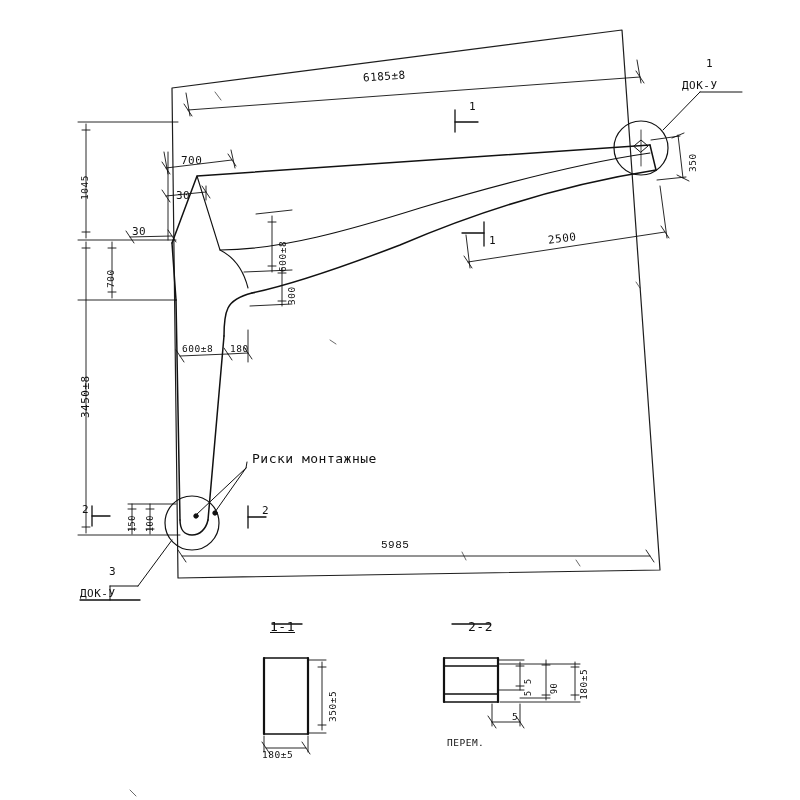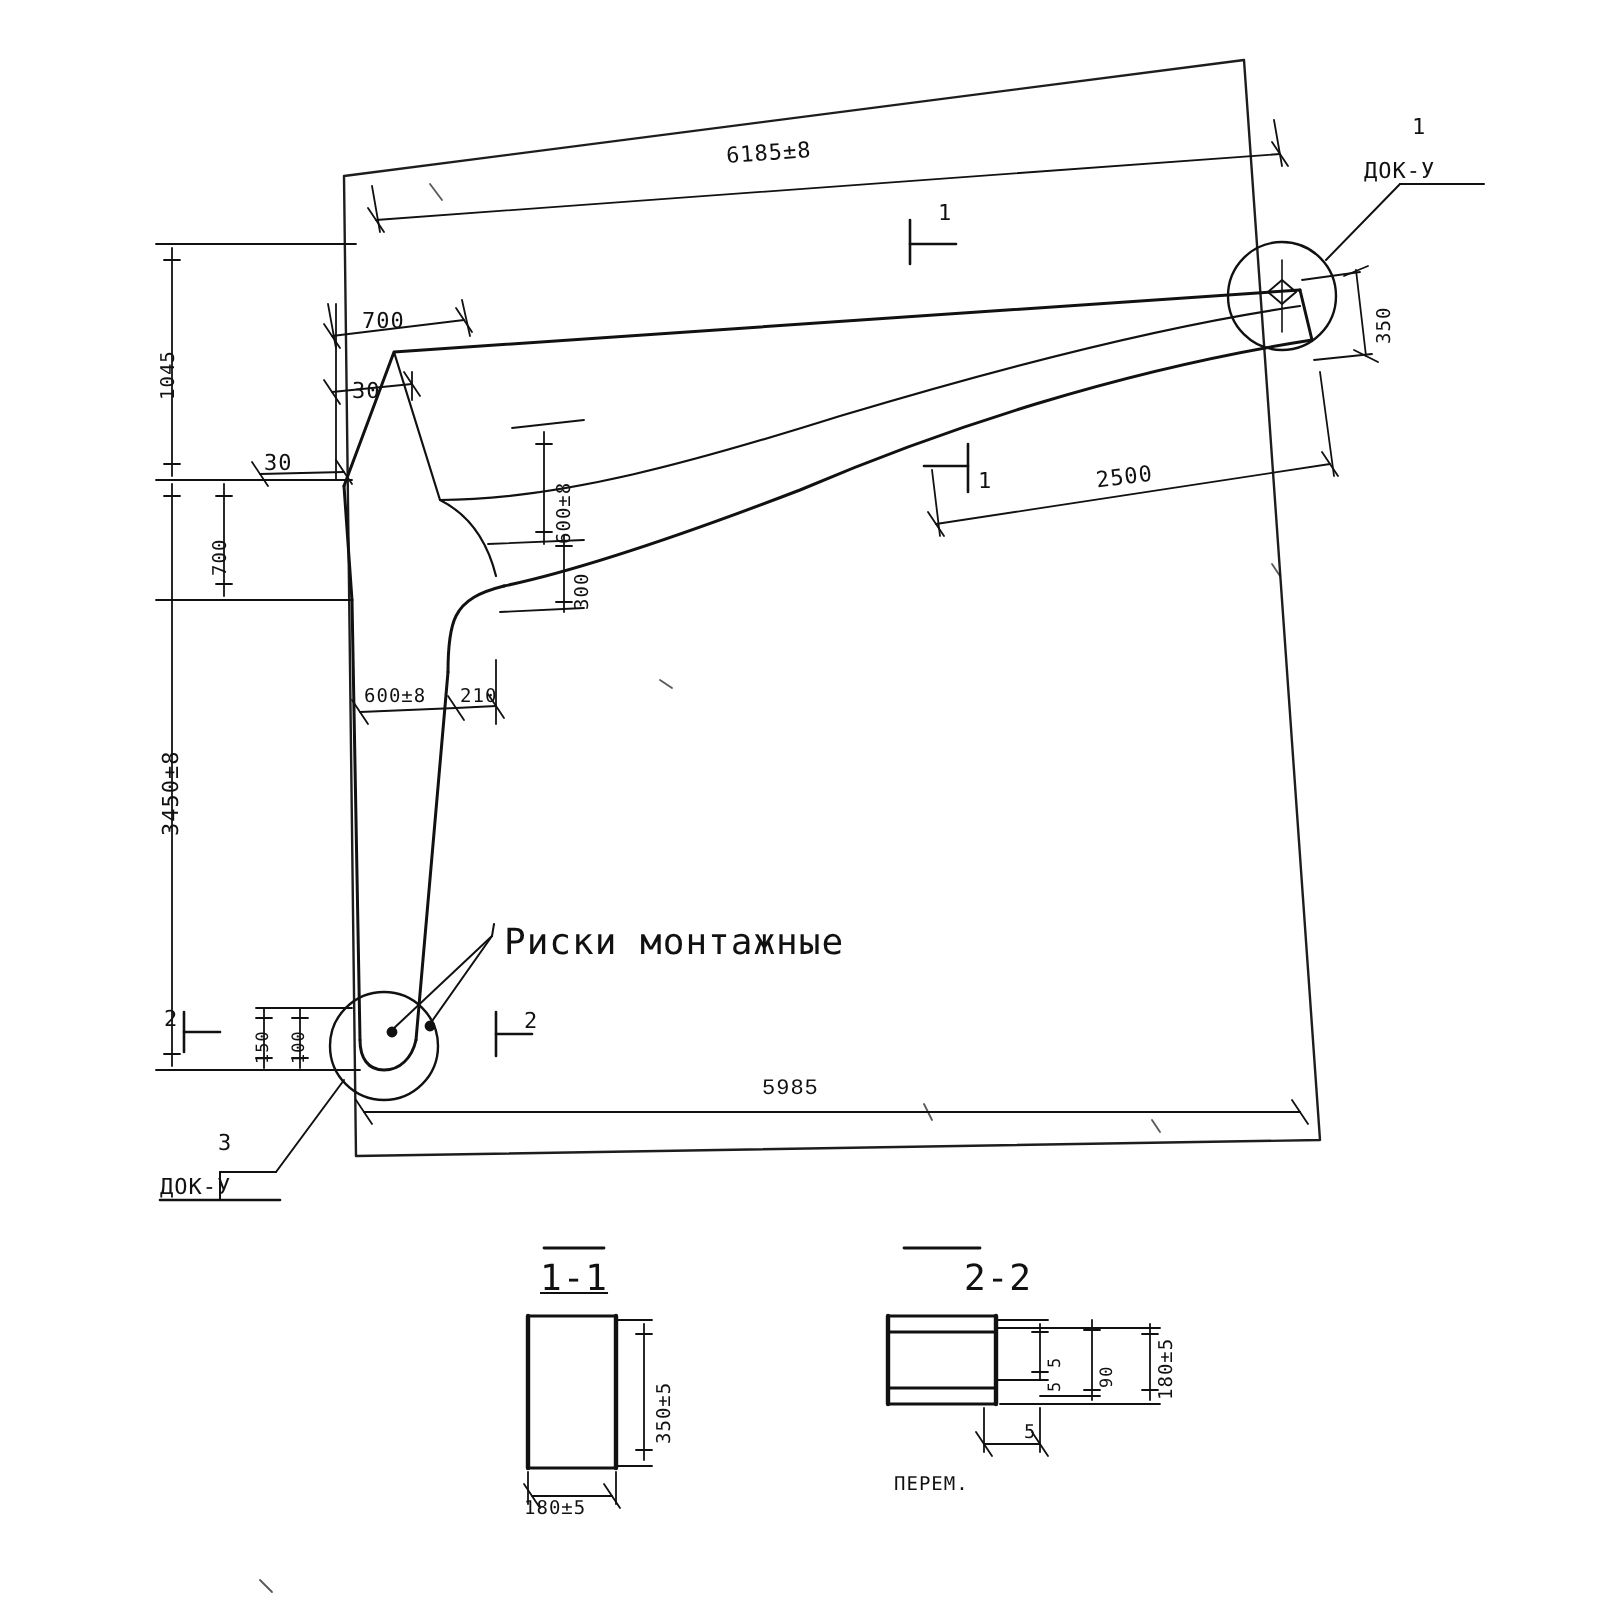--- a/index.html
+++ b/index.html
@@ -30,21 +30,21 @@
     position: absolute;
     font-family: "DejaVu Sans Mono", monospace;
     font-size: 11px;
     letter-spacing: 0.5px;
     color: #111111;
     white-space: nowrap;
     line-height: 1;
   }
   .lbl.small { font-size: 9.5px; }
   .lbl.tiny  { font-size: 8.5px; }
-  .lbl.big   { font-size: 18px; margin-top: 11px; }
+  .lbl.big   { font-size: 13px; }
   .rot90 { transform: rotate(-90deg); transform-origin: left top; }
 </style>
 </head>
 <body>
 
 <div id="sheet">
 
   <svg class="drawing" viewBox="0 0 800 800">
     <g fill="none" stroke="#111111" stroke-width="1.1" stroke-linecap="round" stroke-linejoin="round">
 
@@ -280,35 +280,35 @@
   <div class="lbl" style="left:381px; top:540px;font-family:Liberation Mono, monospace;">5985</div>
 
   <div class="lbl" style="left:181px; top:155px;">700</div>
   <div class="lbl" style="left:176px; top:190px;">30</div>
   <div class="lbl" style="left:132px; top:226px;">30</div>
 
   <div class="lbl small rot90" style="left:278px; top:272px;">600±8</div>
   <div class="lbl small rot90" style="left:287px; top:305px;">300</div>
 
   <div class="lbl small" style="left:182px; top:344px;">600±8</div>
-  <div class="lbl small" style="left:230px; top:344px;">210</div>
+  <div class="lbl small" style="left:230px; top:344px;">180</div>
 
   <div class="lbl tiny rot90" style="left:128px; top:532px;">150</div>
   <div class="lbl tiny rot90" style="left:146px; top:532px;">100</div>
 
   <div class="lbl big" style="left:252px; top:452px;">Риски  монтажные</div>
 
   <div class="lbl" style="left:82px; top:504px;">2</div>
   <div class="lbl" style="left:262px; top:505px;">2</div>
 
   <div class="lbl" style="left:109px; top:566px;">3</div>
   <div class="lbl" style="left:80px; top:588px;">ДОК-У</div>
 
   <div class="lbl big" style="left:270px; top:620px;text-decoration:underline;">1-1</div>
-  <div class="lbl big" style="left:482px; top:620px;">2-2</div>
+  <div class="lbl big" style="left:468px; top:620px;">2-2</div>
 
   <div class="lbl small rot90" style="left:328px; top:722px;">350±5</div>
   <div class="lbl small" style="left:262px; top:750px;">180±5</div>
 
   <div class="lbl tiny rot90" style="left:524px; top:684px;">5</div>
   <div class="lbl tiny rot90" style="left:524px; top:696px;">5</div>
   <div class="lbl tiny rot90" style="left:550px; top:694px;">90</div>
   <div class="lbl small rot90" style="left:579px; top:700px;">180±5</div>
   <div class="lbl small" style="left:512px; top:712px;">5</div>
   <div class="lbl small" style="left:447px; top:738px;">ПЕРЕМ.</div>

